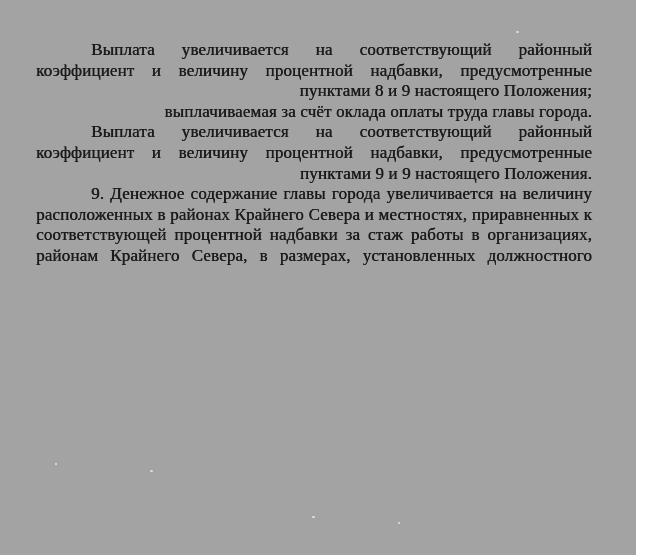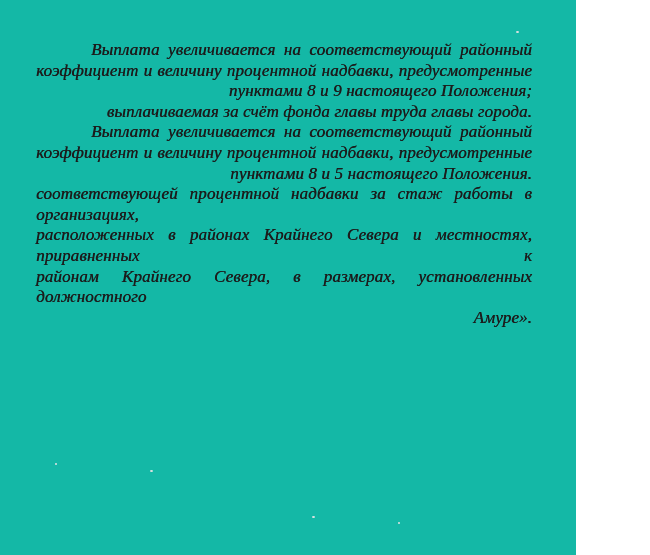--- a/index.html
+++ b/index.html
@@ -2,25 +2,24 @@
 <html lang="ru"><head>
 <meta charset="utf-8">
 <style>
   html, body {
     margin: 0;
     padding: 0;
     background: #ffffff;
   }
   .page {
     position: relative;
-    width: 576px;
+    width: 636px;
     height: 555px;
-    background: #14b8a6;
+    background: #a3a3a3;
     overflow: hidden;
-    font-style: italic;
   }
   .text-block {
     position: absolute;
     left: 36px;
     right: 44px;
     top: 40px;
     color: #1c1c1c;
     font-family: "Liberation Serif", "DejaVu Serif", serif;
     font-size: 17px;
     line-height: 20.6px;
@@ -55,31 +54,31 @@
 </head>
 <body>
 
 <div class="page">
   <div class="text-block">
 
     <div class="line indent justify">Выплата увеличивается на соответствующий районный</div>
     <div class="line justify">коэффициент и величину процентной надбавки, предусмотренные</div>
     <div class="line">пунктами 8 и 9 настоящего Положения;</div>
 
-    <div class="line">выплачиваемая за счёт фонда главы труда главы города.</div>
+    <div class="line">выплачиваемая за счёт оклада оплаты труда главы города.</div>
 
     <div class="line indent justify">Выплата увеличивается на соответствующий районный</div>
     <div class="line justify">коэффициент и величину процентной надбавки, предусмотренные</div>
-    <div class="line">пунктами 8 и 5 настоящего Положения.</div>
+    <div class="line">пунктами 9 и 9 настоящего Положения.</div>
 
 
+    <div class="line indent justify">9. Денежное содержание главы города увеличивается на величину</div>
+    <div class="line justify">расположенных в районах Крайнего Севера и местностях, приравненных к</div>
     <div class="line justify">соответствующей процентной надбавки за стаж работы в организациях,</div>
-    <div class="line justify">расположенных в районах Крайнего Севера и местностях, приравненных к</div>
     <div class="line justify">районам Крайнего Севера, в размерах, установленных должностного</div>
-    <div class="line">Амуре».</div>
   </div>
 
   <div class="speck s1"></div>
   <div class="speck s2"></div>
   <div class="speck s3"></div>
   <div class="speck s4"></div>
   <div class="speck s5"></div>
 </div>
 
 </body></html>

